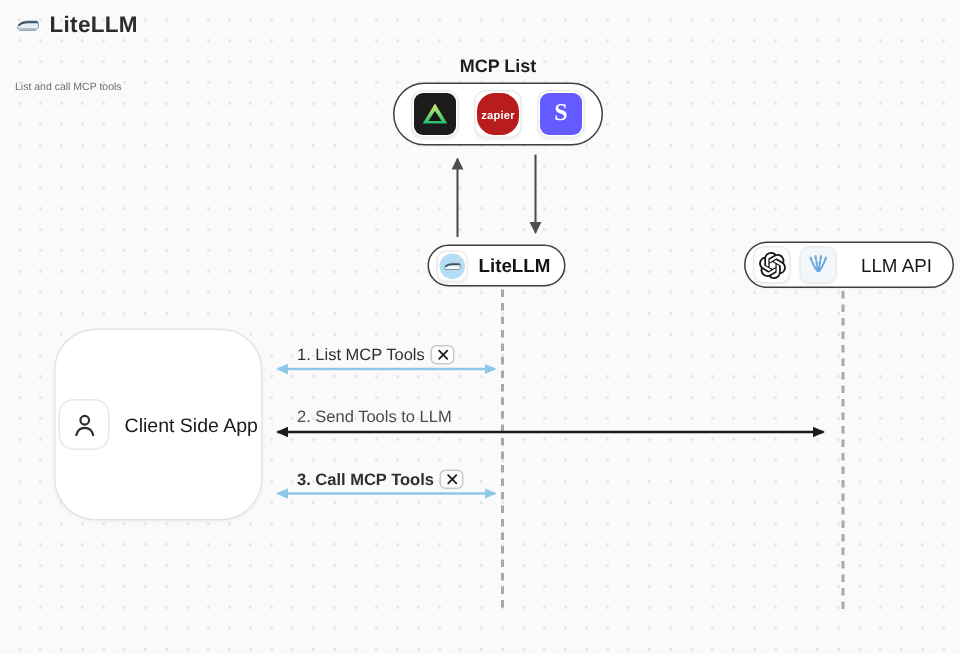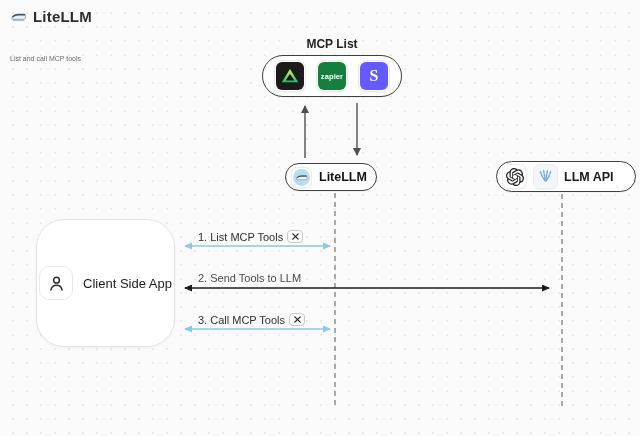--- a/index.html
+++ b/index.html
@@ -21,47 +21,47 @@
   
   .pill{position:absolute;background:#fff;border:1.5px solid #3f3f3f;display:flex;align-items:center;box-shadow:0 1px 1px rgba(0,0,0,.03);}
   .iconframe{background:#fff;border:1px solid #ececec;border-radius:7px;display:flex;align-items:center;justify-content:center;box-shadow:0 1px 1.5px rgba(0,0,0,.06);}
 
   
   .mcp-label{position:absolute;left:262px;top:37px;width:140px;text-align:center;font-size:12px;font-weight:600;color:#1f1f1f;}
   .mcp-box{left:262px;top:55px;width:140px;height:42px;border-radius:21px;justify-content:center;gap:10px;}
   .toolframe{width:32px;height:32px;border-radius:8px;}
   .toolsq{width:28px;height:28px;border-radius:6px;display:flex;align-items:center;justify-content:center;overflow:hidden;}
   .tool-black{background:#1b1b1b;}
-  .tool-zapier{background:#15803d;}
+  .tool-zapier{background:#b91c1c;border-radius:12px;}
   .tool-zapier span{color:#fff;font-size:7.5px;font-weight:800;letter-spacing:.1px;}
   .tool-stripe{background:#635BFF;}
   .tool-stripe span{color:#fff;font-size:16px;font-weight:800;font-family:"Liberation Serif","DejaVu Serif",serif;}
 
   
   .litellm-box{left:285px;top:163px;width:92px;height:28px;border-radius:14px;padding-left:5px;gap:7px;}
   .litellm-box .iconframe{width:21px;height:21px;border-radius:6px;}
   .litellm-circle{width:17px;height:17px;border-radius:50%;background:#b5ddf3;display:flex;align-items:center;justify-content:center;}
   .litellm-box .lbl{font-size:12.5px;font-weight:700;color:#141414;}
 
   
   .llmapi-box{left:496px;top:161px;width:140px;height:31px;border-radius:15.5px;padding-left:5px;gap:6px;}
   .llmapi-box .iconframe{width:25px;height:25px;}
   .frame-blue{background:#f3f7fc;}
-  .llmapi-box .lbl{font-size:12.5px;font-weight:700;color:#191919;margin-left:0;}
+  .llmapi-box .lbl{font-size:12.5px;font-weight:400;color:#191919;margin-left:10px;}
 
   
   .client-box{position:absolute;left:36px;top:219px;width:139px;height:128px;background:#fff;border:1px solid #e4e4e4;border-radius:28px;display:flex;align-items:center;justify-content:center;gap:10px;box-shadow:0 1px 3px rgba(0,0,0,.04);}
   .client-box .iconframe{width:34px;height:34px;border-radius:10px;border-color:#e8e8e8;box-shadow:none;}
   .client-box .lbl{font-size:13px;font-weight:500;color:#1b1b1b;}
 
   
   .step{position:absolute;display:flex;align-items:center;gap:4px;font-size:11px;font-weight:500;color:#2f2f2f;margin-left:14px;}
   .step-1{left:184px;top:230px;}
   .step-2{left:184px;top:272px;color:#4a4a4a;}
-  .step-3{left:184px;top:313px;}
+  .step-3{left:184px;top:313px;font-weight:bold;}
   .toolbadge{display:inline-flex;align-items:center;justify-content:center;width:16px;height:13px;border:1px solid #c9c9c9;border-radius:4px;background:#fcfcfc;}
 
   .overlay{position:absolute;left:0;top:0;pointer-events:none;}
 </style>
 </head>
 <body>
 
 <div id="canvas">
 
   <svg class="overlay" width="640" height="436" viewBox="0 0 640 436">

